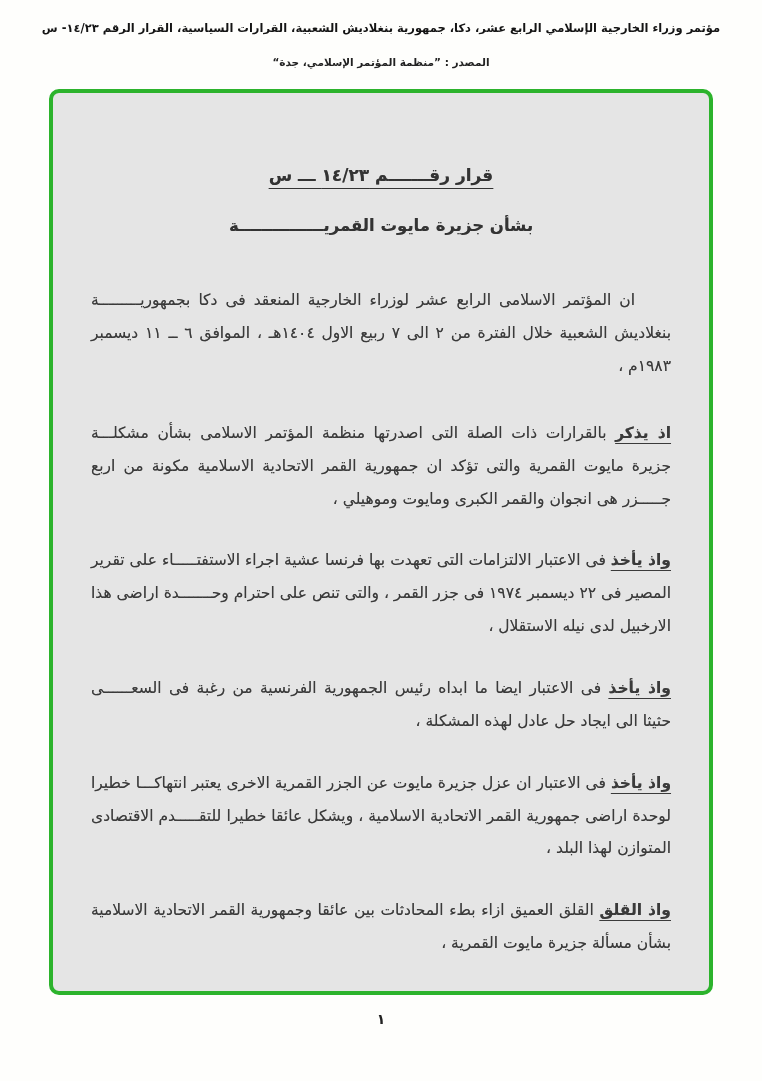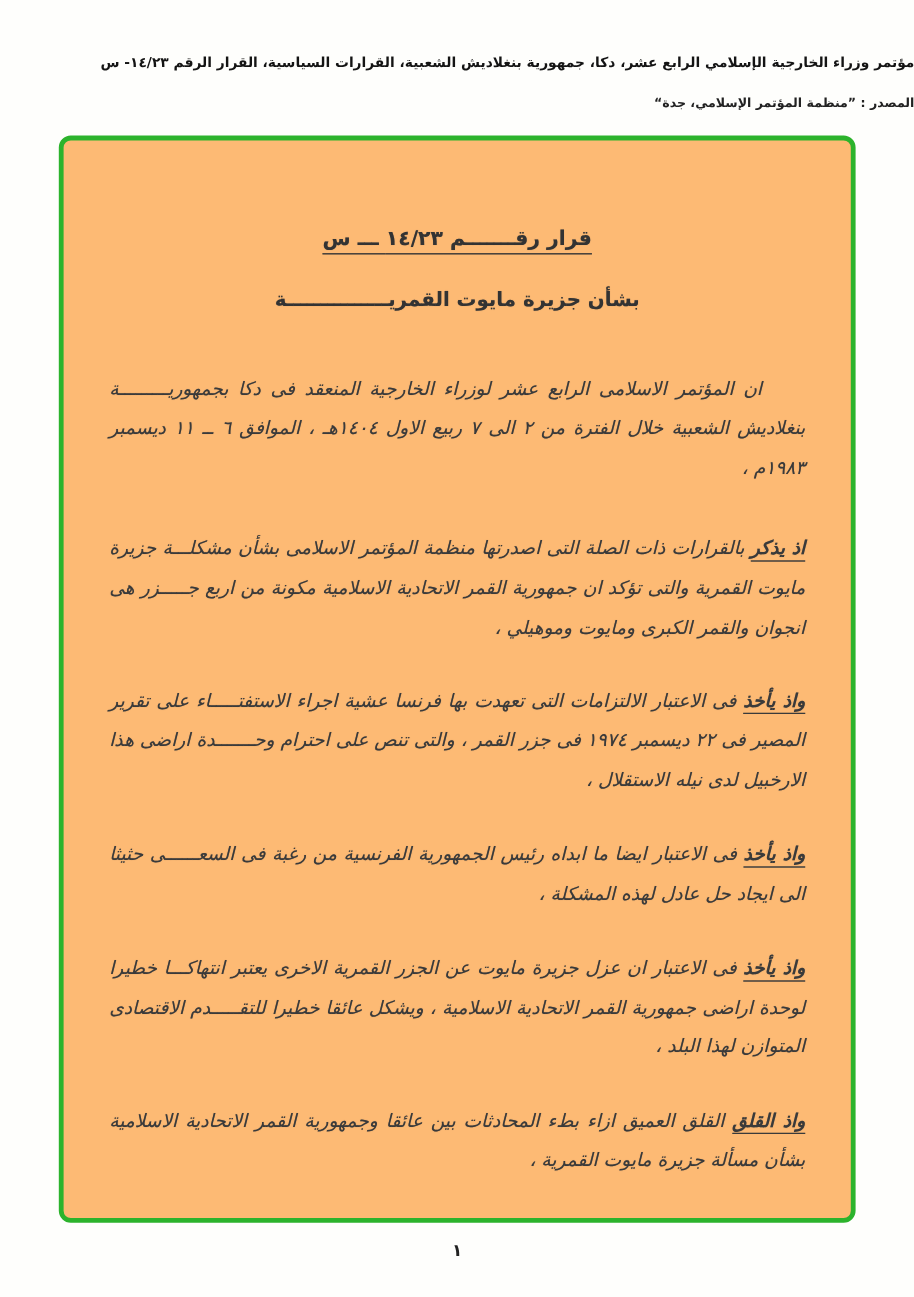--- a/index.html
+++ b/index.html
@@ -5,38 +5,38 @@
   html,body{margin:0;padding:0;}
   body{
     width:762px;height:1081px;background:#fefefc;
     font-family:"DejaVu Sans", sans-serif;
     color:#2e2e2e;overflow:hidden;
   }
   .page{width:762px;height:1081px;position:relative;}
 
   
   .doc-header{
-    direction:rtl;padding-top:44px;color:#141414;
+    direction:rtl;text-align:center;padding-top:20px;color:#141414;
   }
   .doc-header .h1{
     font-size:11.5px;font-weight:bold;line-height:1.5;letter-spacing:0.1px;
   }
   .doc-header .h2{
     font-size:10.5px;font-weight:bold;margin-top:19px;color:#222;
   }
 
   
   .green-frame{
     box-sizing:border-box;
     width:664px;height:906px;
     margin:21px auto 0;
     border:4px solid #2cb32c;
     border-radius:10px;
     padding:64px 38px 0;
-    background:#fdba74;
+    background:#e5e5e5;
     overflow:hidden;
   }
   .scan-content{
     direction:rtl;
     text-align:justify;
     color:#3a3a3a;
     font-size:15.5px;
     line-height:2.12;
     text-shadow:0 0 0.6px rgba(70,70,70,0.55);
   }
@@ -46,21 +46,21 @@
     text-decoration:underline;text-underline-offset:7px;
     text-decoration-thickness:1.4px;
     margin-bottom:16px;color:#333;
   }
   .res-subtitle{
     font-size:16.5px;font-weight:bold;
     text-underline-offset:7px;
     text-decoration-thickness:1.4px;
     color:#333;
   }
-  .para{margin:0 0 29px 0;font-style:italic;}
+  .para{margin:0 0 29px 0;}
   .para.first{text-indent:36px;margin-bottom:34px;}
   .lead{
     text-decoration:underline;text-underline-offset:5px;
     text-decoration-thickness:1.3px;
     font-weight:bold;
   }
 
   .page-number{
     text-align:center;margin-top:16px;
     font-size:14px;font-weight:bold;color:#222;

